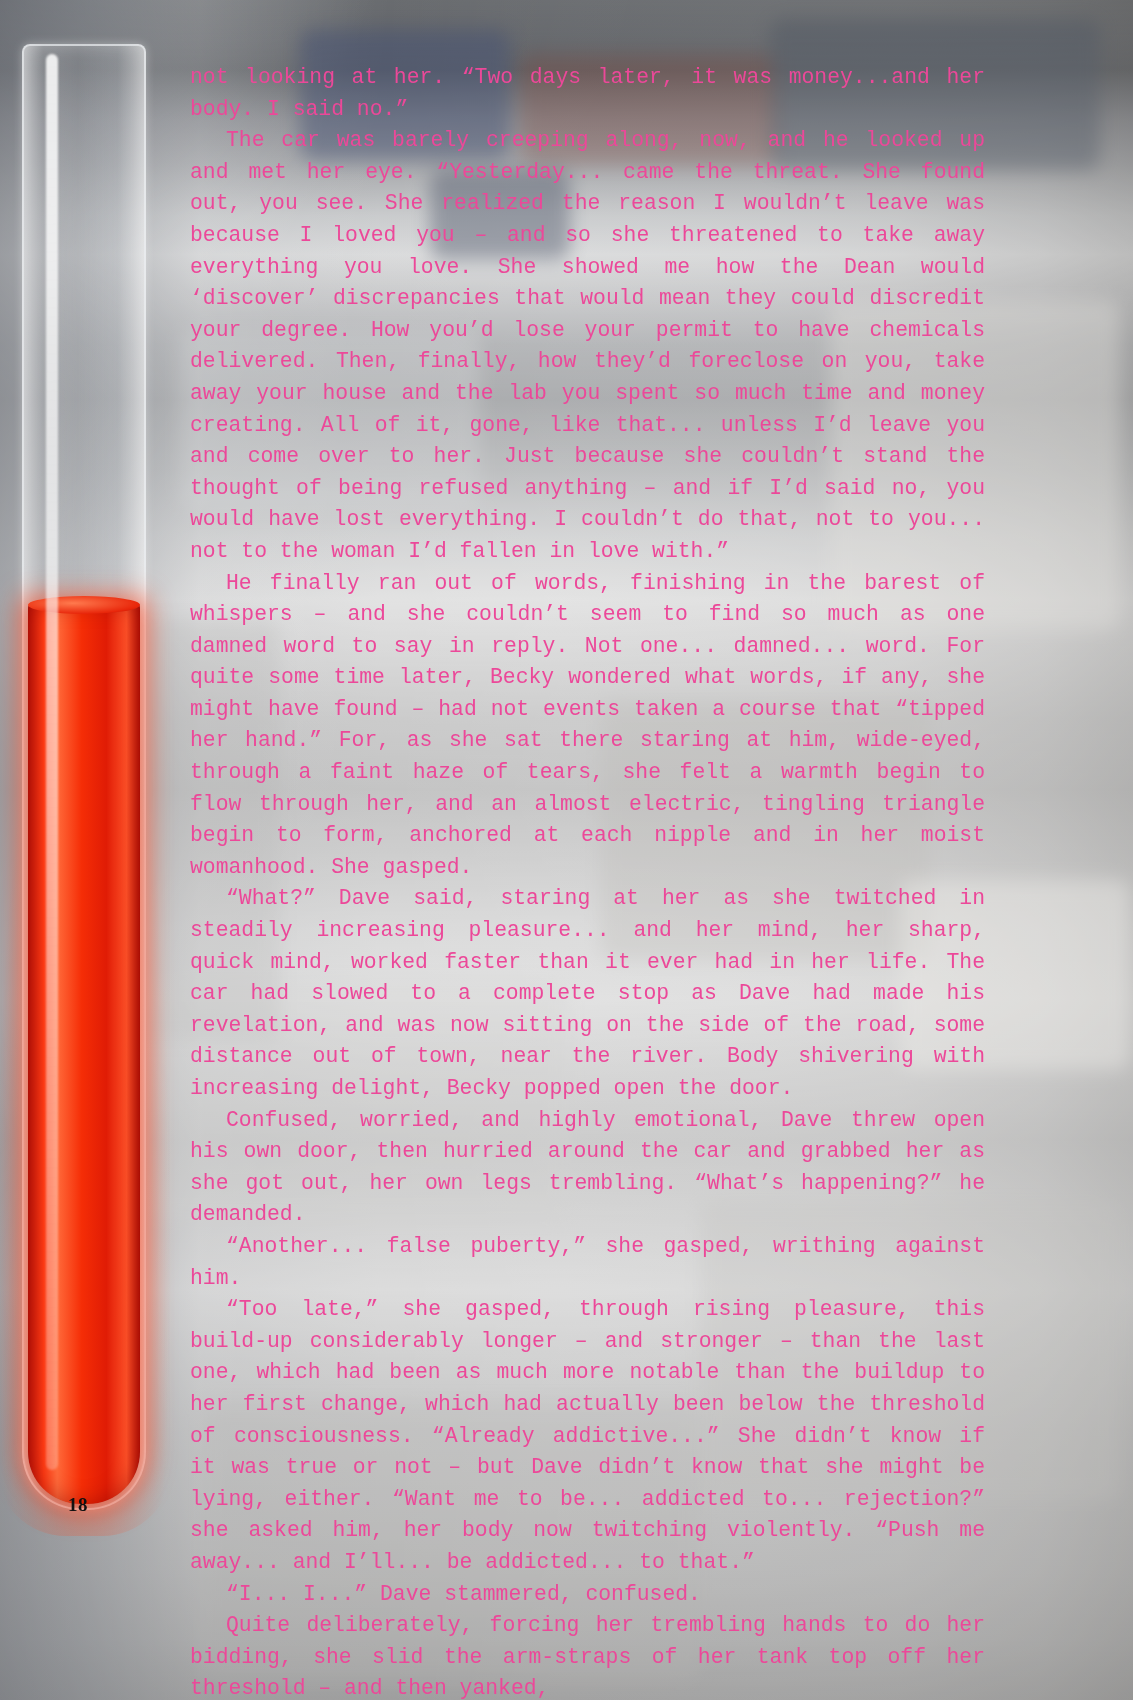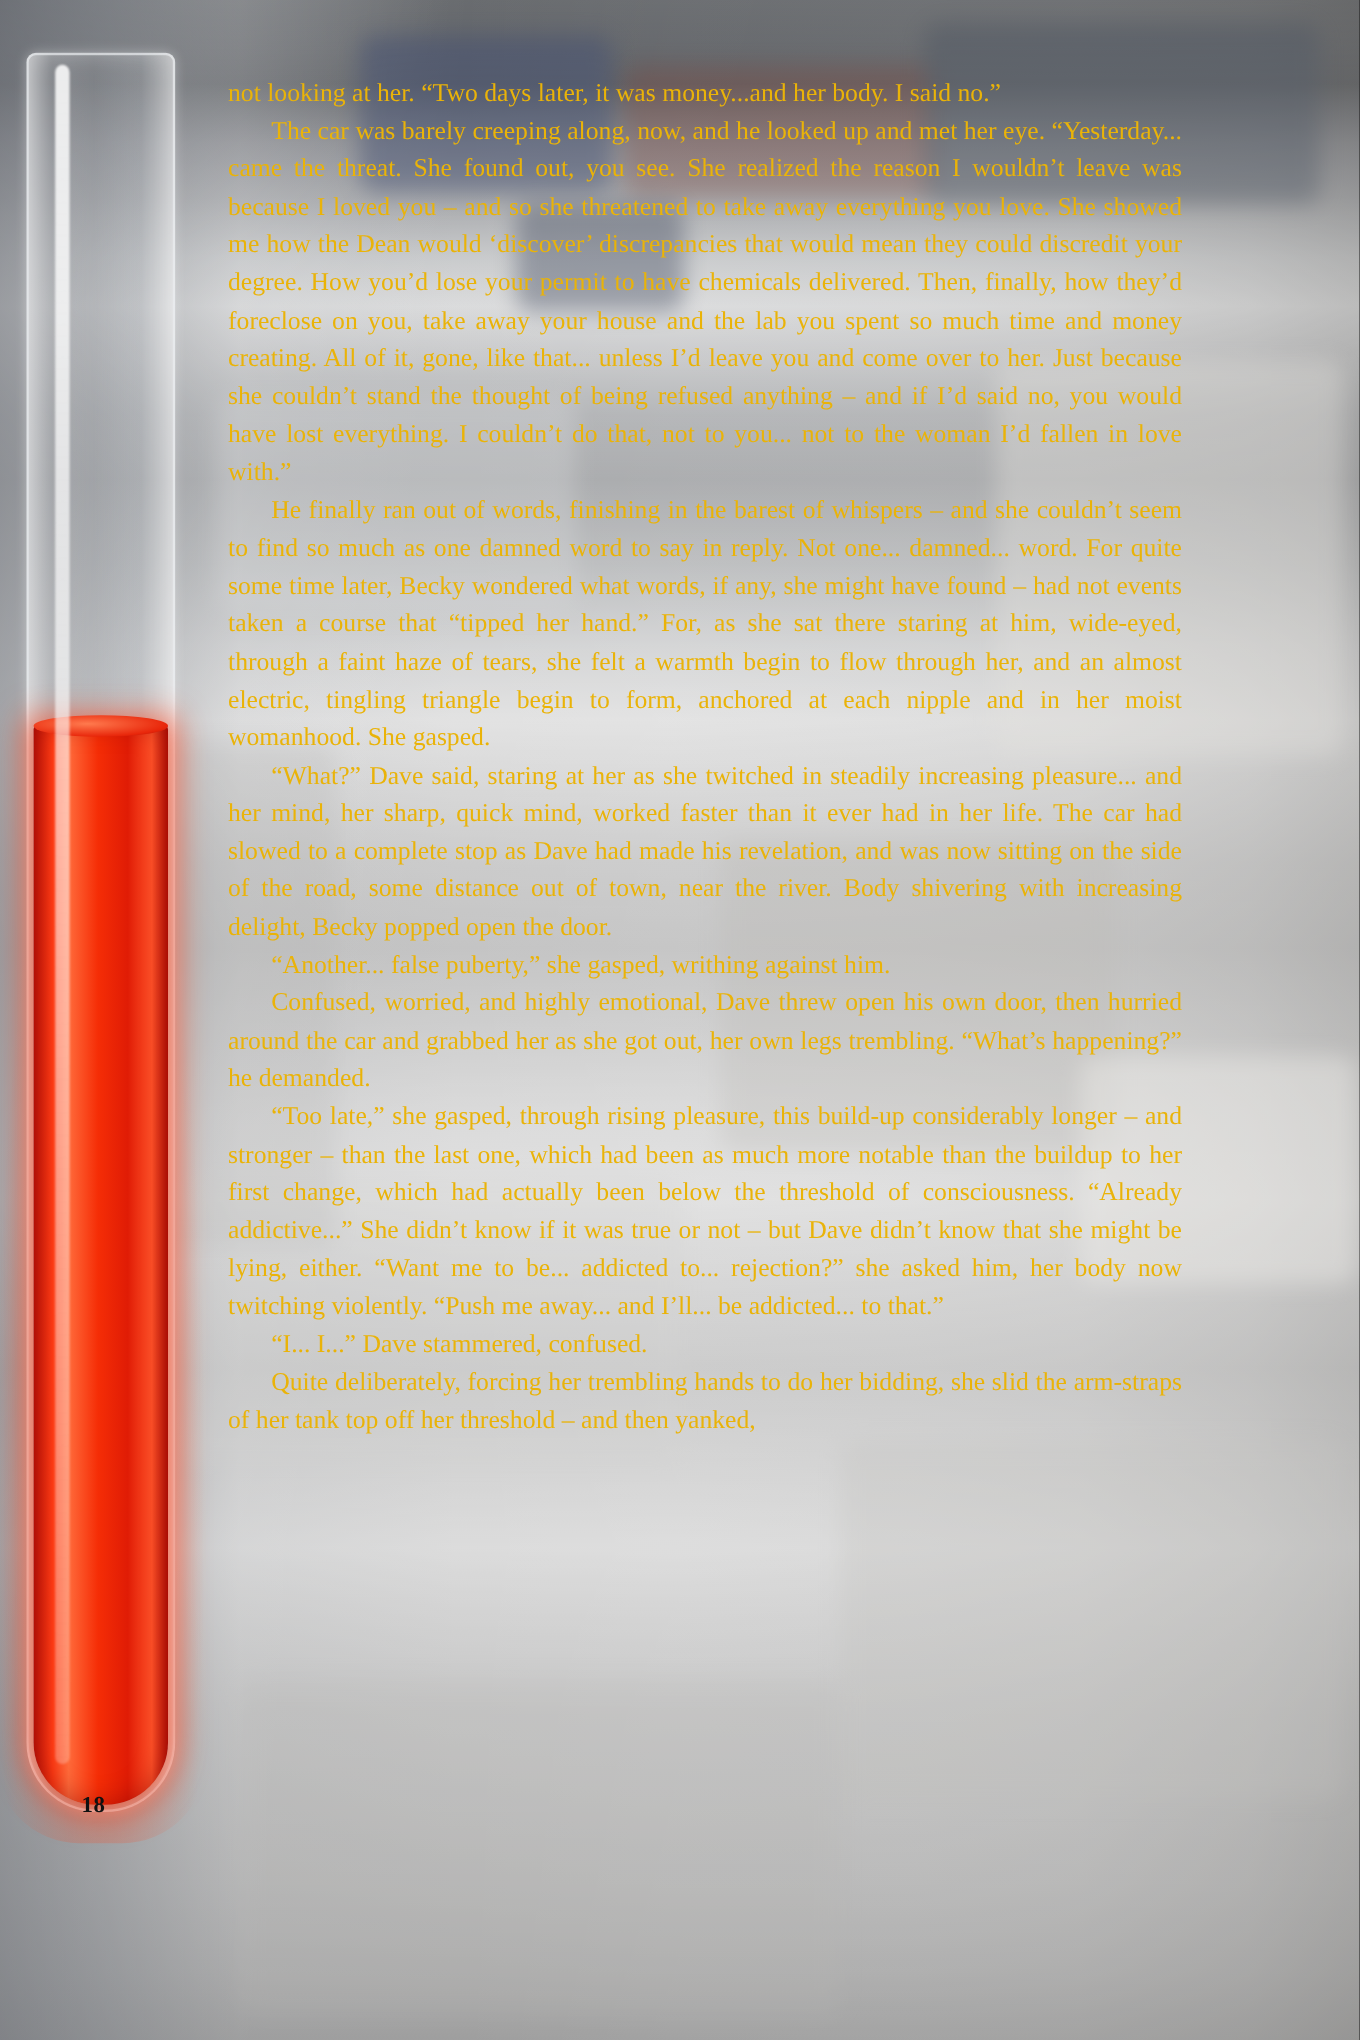--- a/index.html
+++ b/index.html
@@ -166,24 +166,24 @@
 
   
   .text-col {
     position: absolute;
     left: 190px;
     top: 62px;
     width: 795px;
   }
   .text-col p {
     margin: 0;
-    font-family: Liberation Serif, serif;
+    font-family: Liberation Mono, monospace;
     font-size: 21.4px;
     line-height: 31.6px;
-    color: #eab308;
+    color: #ec4899;
     text-align: justify;
     text-indent: 36px;
     hyphens: none;
   }
   .text-col p.noindent { text-indent: 0; }
 </style>
 </head>
 <body>
 
 <div class="page">
@@ -212,20 +212,20 @@
     <div class="tube-highlight"></div>
   </div>
 
   <div class="page-number">18</div>
 
   <div class="text-col">
     <p class="noindent">not looking at her. “Two days later, it was money...and her body. I said no.”</p>
     <p>The car was barely creeping along, now, and he looked up and met her eye. “Yesterday... came the threat. She found out, you see. She realized the reason I wouldn’t leave was because I loved you – and so she threatened to take away everything you love. She showed me how the Dean would ‘discover’ discrepancies that would mean they could discredit your degree. How you’d lose your permit to have chemicals delivered. Then, finally, how they’d foreclose on you, take away your house and the lab you spent so much time and money creating. All of it, gone, like that... unless I’d leave you and come over to her. Just because she couldn’t stand the thought of being refused anything – and if I’d said no, you would have lost everything. I couldn’t do that, not to you... not to the woman I’d fallen in love with.”</p>
     <p>He finally ran out of words, finishing in the barest of whispers – and she couldn’t seem to find so much as one damned word to say in reply. Not one... damned... word. For quite some time later, Becky wondered what words, if any, she might have found – had not events taken a course that “tipped her hand.” For, as she sat there staring at him, wide-eyed, through a faint haze of tears, she felt a warmth begin to flow through her, and an almost electric, tingling triangle begin to form, anchored at each nipple and in her moist womanhood. She gasped.</p>
     <p>“What?” Dave said, staring at her as she twitched in steadily increasing pleasure... and her mind, her sharp, quick mind, worked faster than it ever had in her life. The car had slowed to a complete stop as Dave had made his revelation, and was now sitting on the side of the road, some distance out of town, near the river. Body shivering with increasing delight, Becky popped open the door.</p>
+    <p>Confused, worried, and highly emotional, Dave threw open his own door, then hurried around the car and grabbed her as she got out, her own legs trembling. “What’s happening?” he demanded.</p>
     <p>“Another... false puberty,” she gasped, writhing against him.</p>
-    <p>Confused, worried, and highly emotional, Dave threw open his own door, then hurried around the car and grabbed her as she got out, her own legs trembling. “What’s happening?” he demanded.</p>
     <p>“Too late,” she gasped, through rising pleasure, this build-up considerably longer – and stronger – than the last one, which had been as much more notable than the buildup to her first change, which had actually been below the threshold of consciousness. “Already addictive...” She didn’t know if it was true or not – but Dave didn’t know that she might be lying, either. “Want me to be... addicted to... rejection?” she asked him, her body now twitching violently. “Push me away... and I’ll... be addicted... to that.”</p>
     <p>“I... I...” Dave stammered, confused.</p>
     <p>Quite deliberately, forcing her trembling hands to do her bidding, she slid the arm-straps of her tank top off her threshold – and then yanked,</p>
   </div>
 
 </div>
 
 </body></html>

